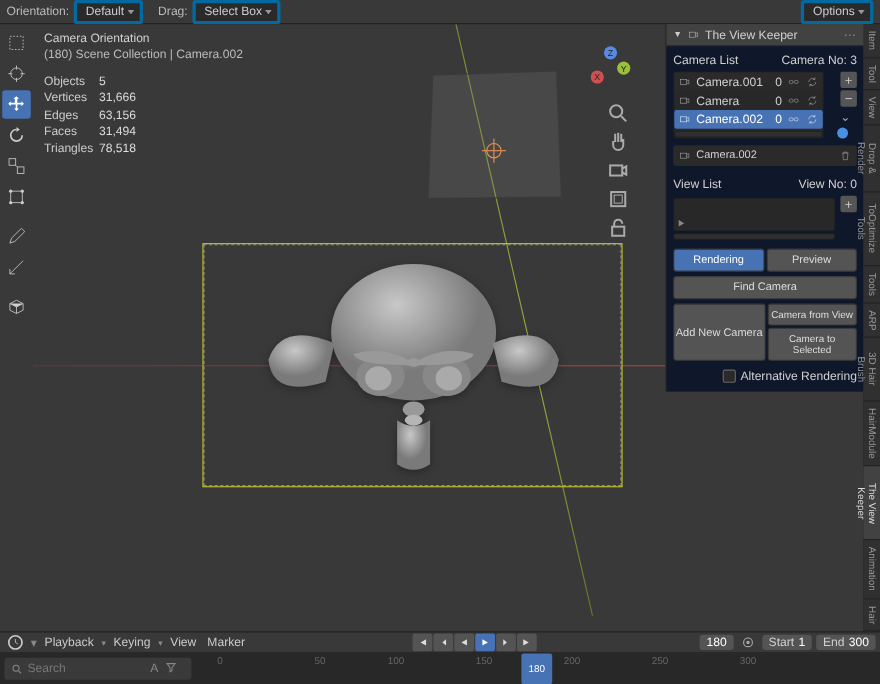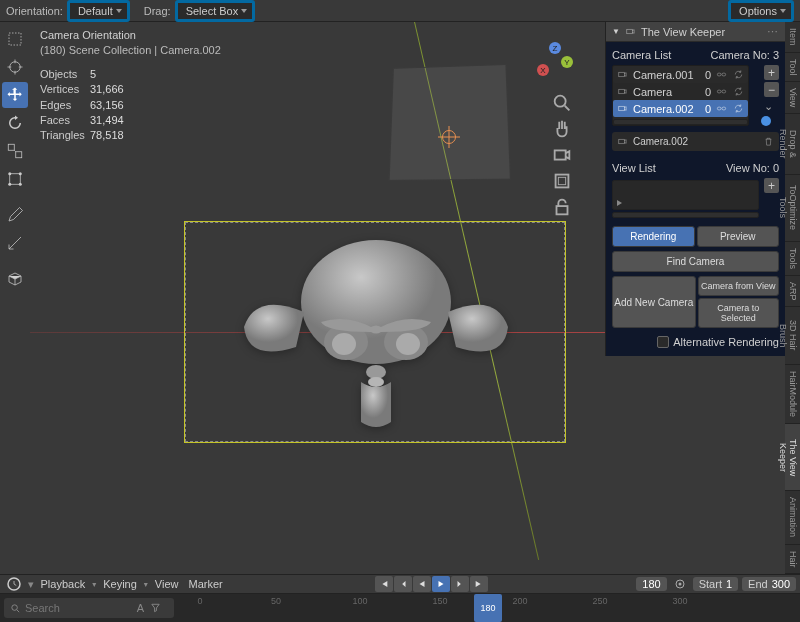--- a/index.html
+++ b/index.html
@@ -483,21 +483,21 @@
           <path d="M15 15l5 5" stroke="#888" stroke-width="2"></path>
         </svg>
       <span style="color:#777">Search</span>
       <span style="flex:1"></span>
       <span style="color:#888;padding:0 3px">A</span>
       <span style="padding:0 3px"><svg viewBox="0 0 24 24" width="10" height="10">
             <path d="M4 5h16L14 13v6l-4 2v-8z" fill="none" stroke="#888" stroke-width="2"></path>
           </svg></span>
     </div>
     <div class="tick" style="left:200px">0</div>
-    <div class="tick" style="left:276px">50</div>
+    <div class="tick" style="left:291px">50</div>
     <div class="tick" style="left:360px">100</div>
     <div class="tick" style="left:440px">150</div>
     <div class="tick" style="left:520px">200</div>
     <div class="tick" style="left:600px">250</div>
     <div class="tick" style="left:680px">300</div>
     <div class="playhead" style="left:488px">180</div>
   </div>
 </div>
 
 </body></html>

